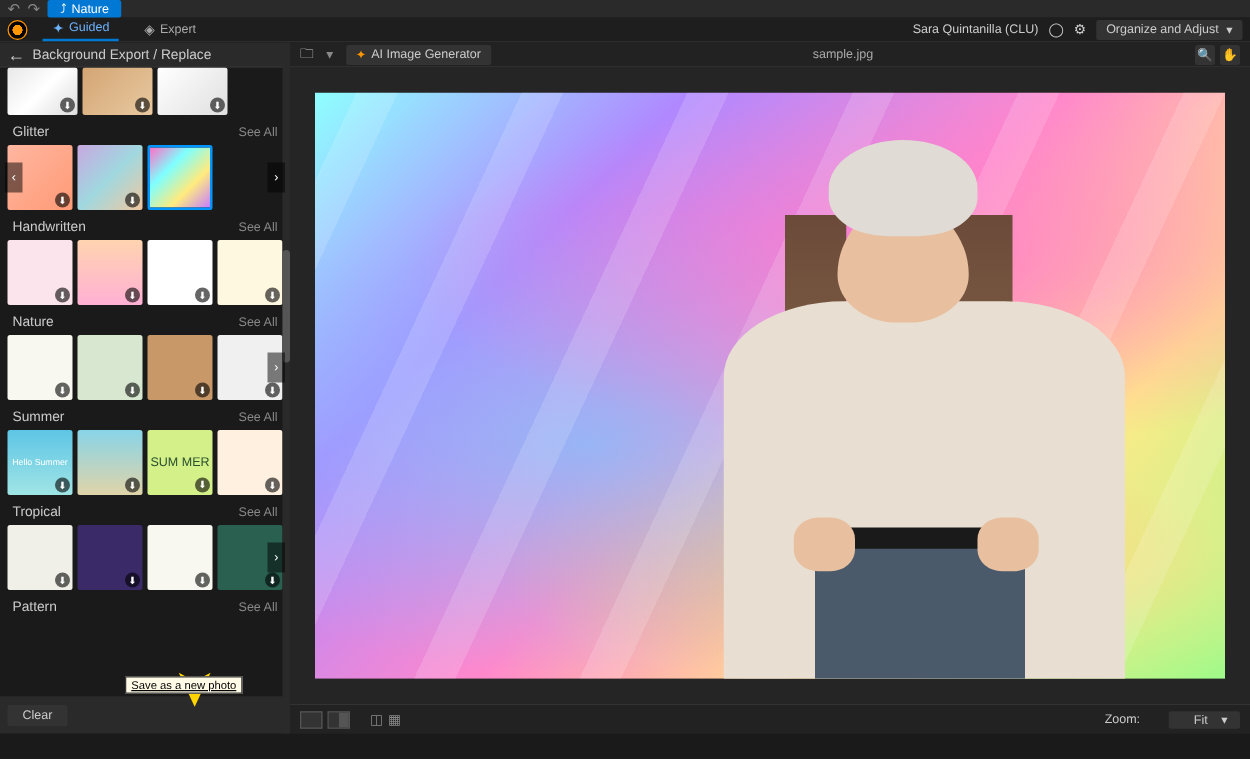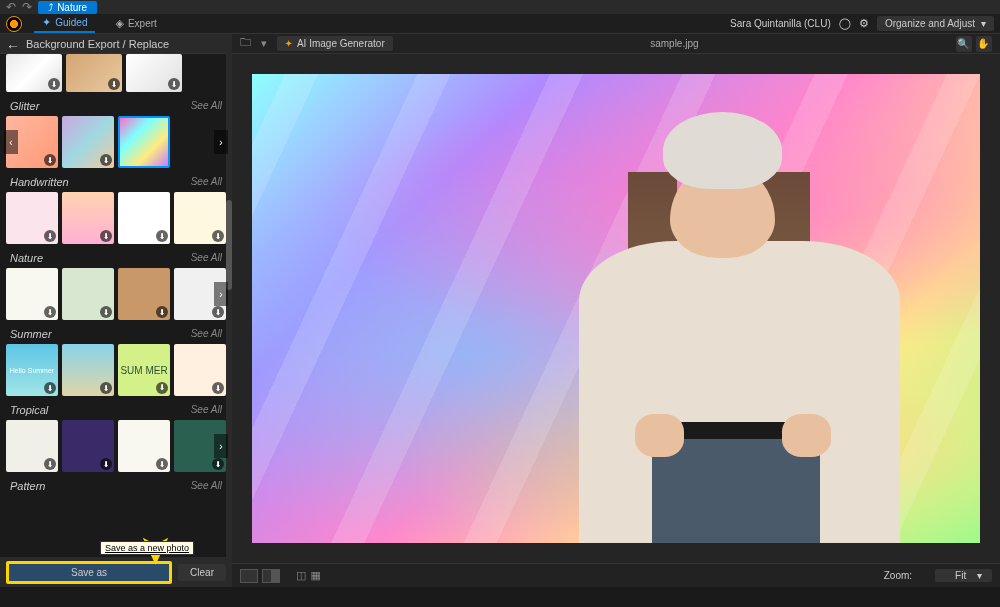--- a/index.html
+++ b/index.html
@@ -23,21 +23,21 @@
 
 .panel-header { height: 20px; background: #2a2a2a; display: flex; align-items: center; padding: 0 6px; gap: 6px; border-bottom: 1px solid #333; }
 .back-arrow { font-size: 14px; color: #ccc; cursor: pointer; }
 
 
 .main { display: flex; height: 553px; }
 .sidebar { width: 232px; background: #1a1a1a; position: relative; overflow: hidden; display: flex; flex-direction: column; }
 .sidebar-scroll { flex: 1; overflow-y: auto; overflow-x: hidden; padding: 0 4px; }
 
 .thumb-section { margin-bottom: 4px; }
-.section-header { display: flex; justify-content: space-between; align-items: flex-start; padding: 4px 6px; font-size: 11px; color: #ccc; font-style: italic; }
+.section-header { display: flex; justify-content: space-between; align-items: flex-end; padding: 4px 6px; font-size: 11px; color: #ccc; }
 .see-all { font-size: 10px; color: #888; cursor: pointer; }
 .thumb-row { display: flex; gap: 4px; padding: 0 2px; position: relative; }
 .thumb { width: 52px; height: 52px; background: #444; border-radius: 2px; position: relative; cursor: pointer; overflow: hidden; }
 .thumb.selected { border: 2px solid #0095ff; }
 .thumb .dl { position: absolute; bottom: 2px; right: 2px; width: 12px; height: 12px; background: rgba(0,0,0,0.6); border-radius: 50%; display: flex; align-items: center; justify-content: center; font-size: 8px; color: #fff; }
 .nav-arrow { position: absolute; top: 50%; transform: translateY(-50%); width: 14px; height: 24px; background: rgba(0,0,0,0.5); display: flex; align-items: center; justify-content: center; color: #fff; font-size: 10px; cursor: pointer; z-index: 2; }
 .nav-arrow.left { left: 0; }
 .nav-arrow.right { right: 0; }
 
 .thumb-top-row .thumb { width: 56px; height: 38px; }
@@ -289,21 +289,20 @@
       </div>
     </div>
 
     <div class="scroll-track">
       <div class="scroll-thumb"></div>
     </div>
 
     <div class="sidebar-bottom">
       <span class="big-arrow">➤</span>
       <div class="tooltip">Save as a new photo</div>
-      <div class="save-as-btn">Save as</div>
       <div class="clear-btn">Clear</div>
     </div>
   </div>
 
   <div class="canvas-area">
     <div class="canvas-toolbar">
       <div class="toolbar-left">
         <span class="ico">🗀</span>
         <span class="ico" style="color:#888">▾</span>
         <div class="ai-gen">

